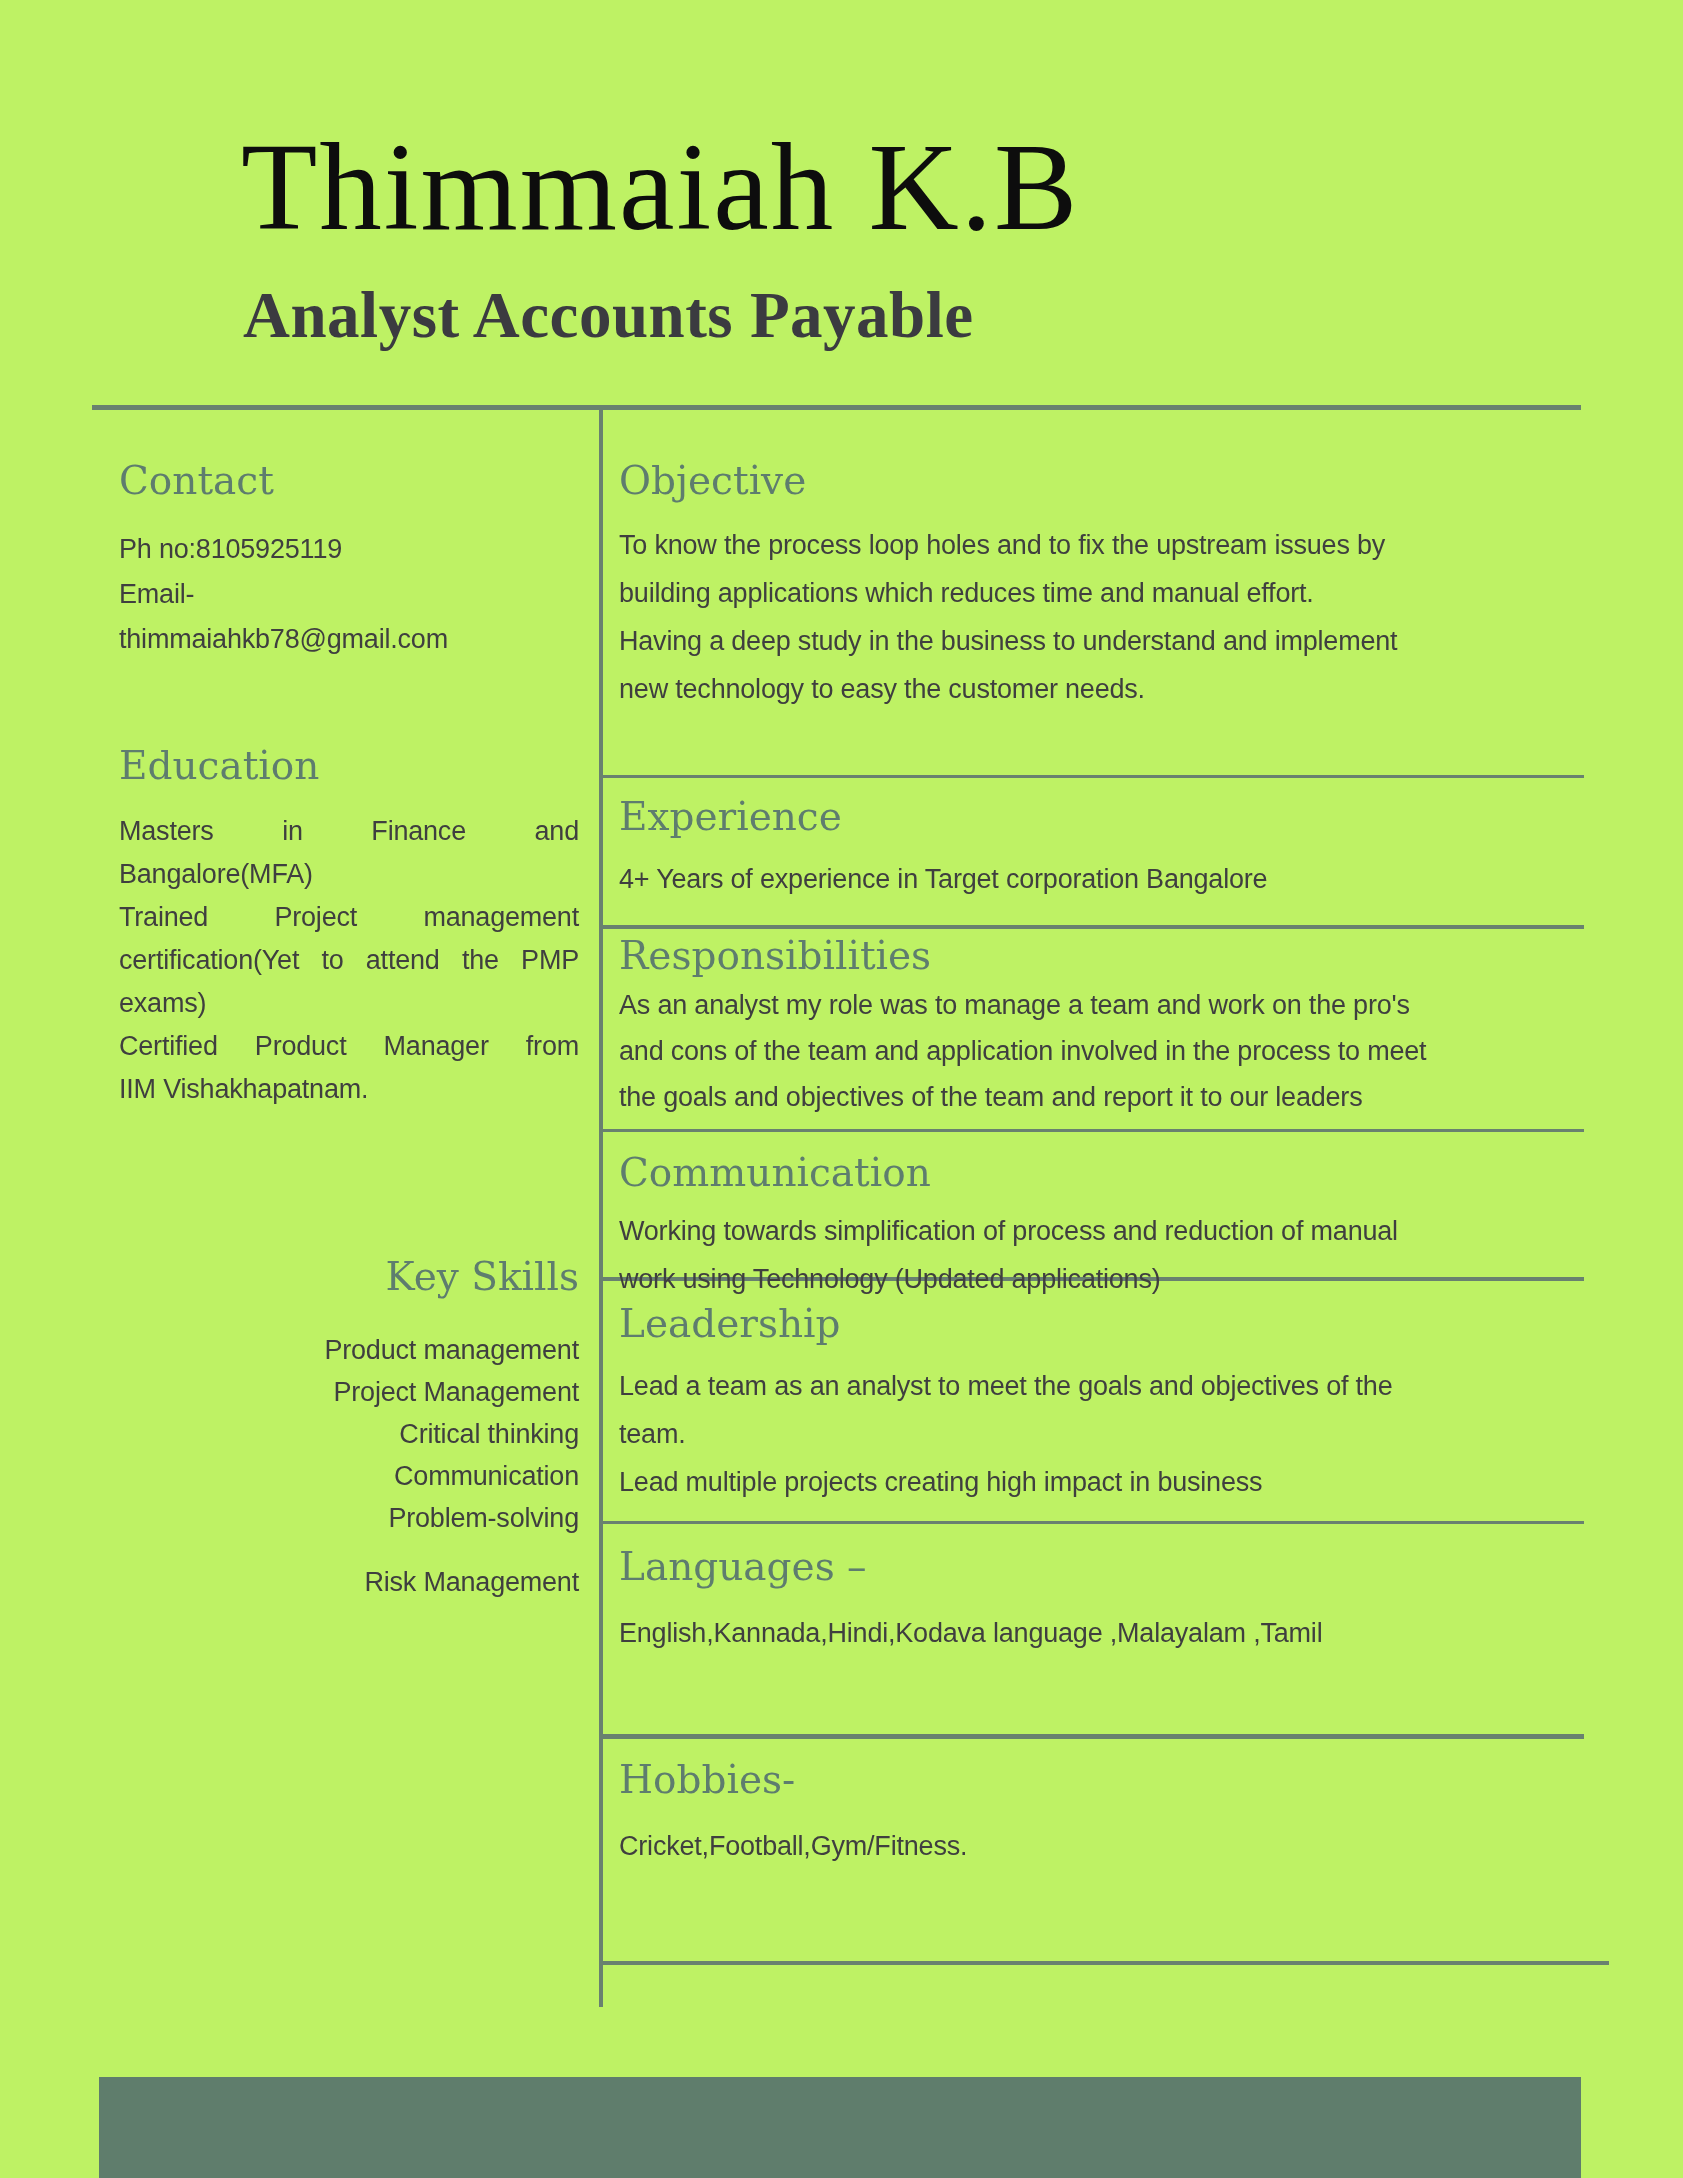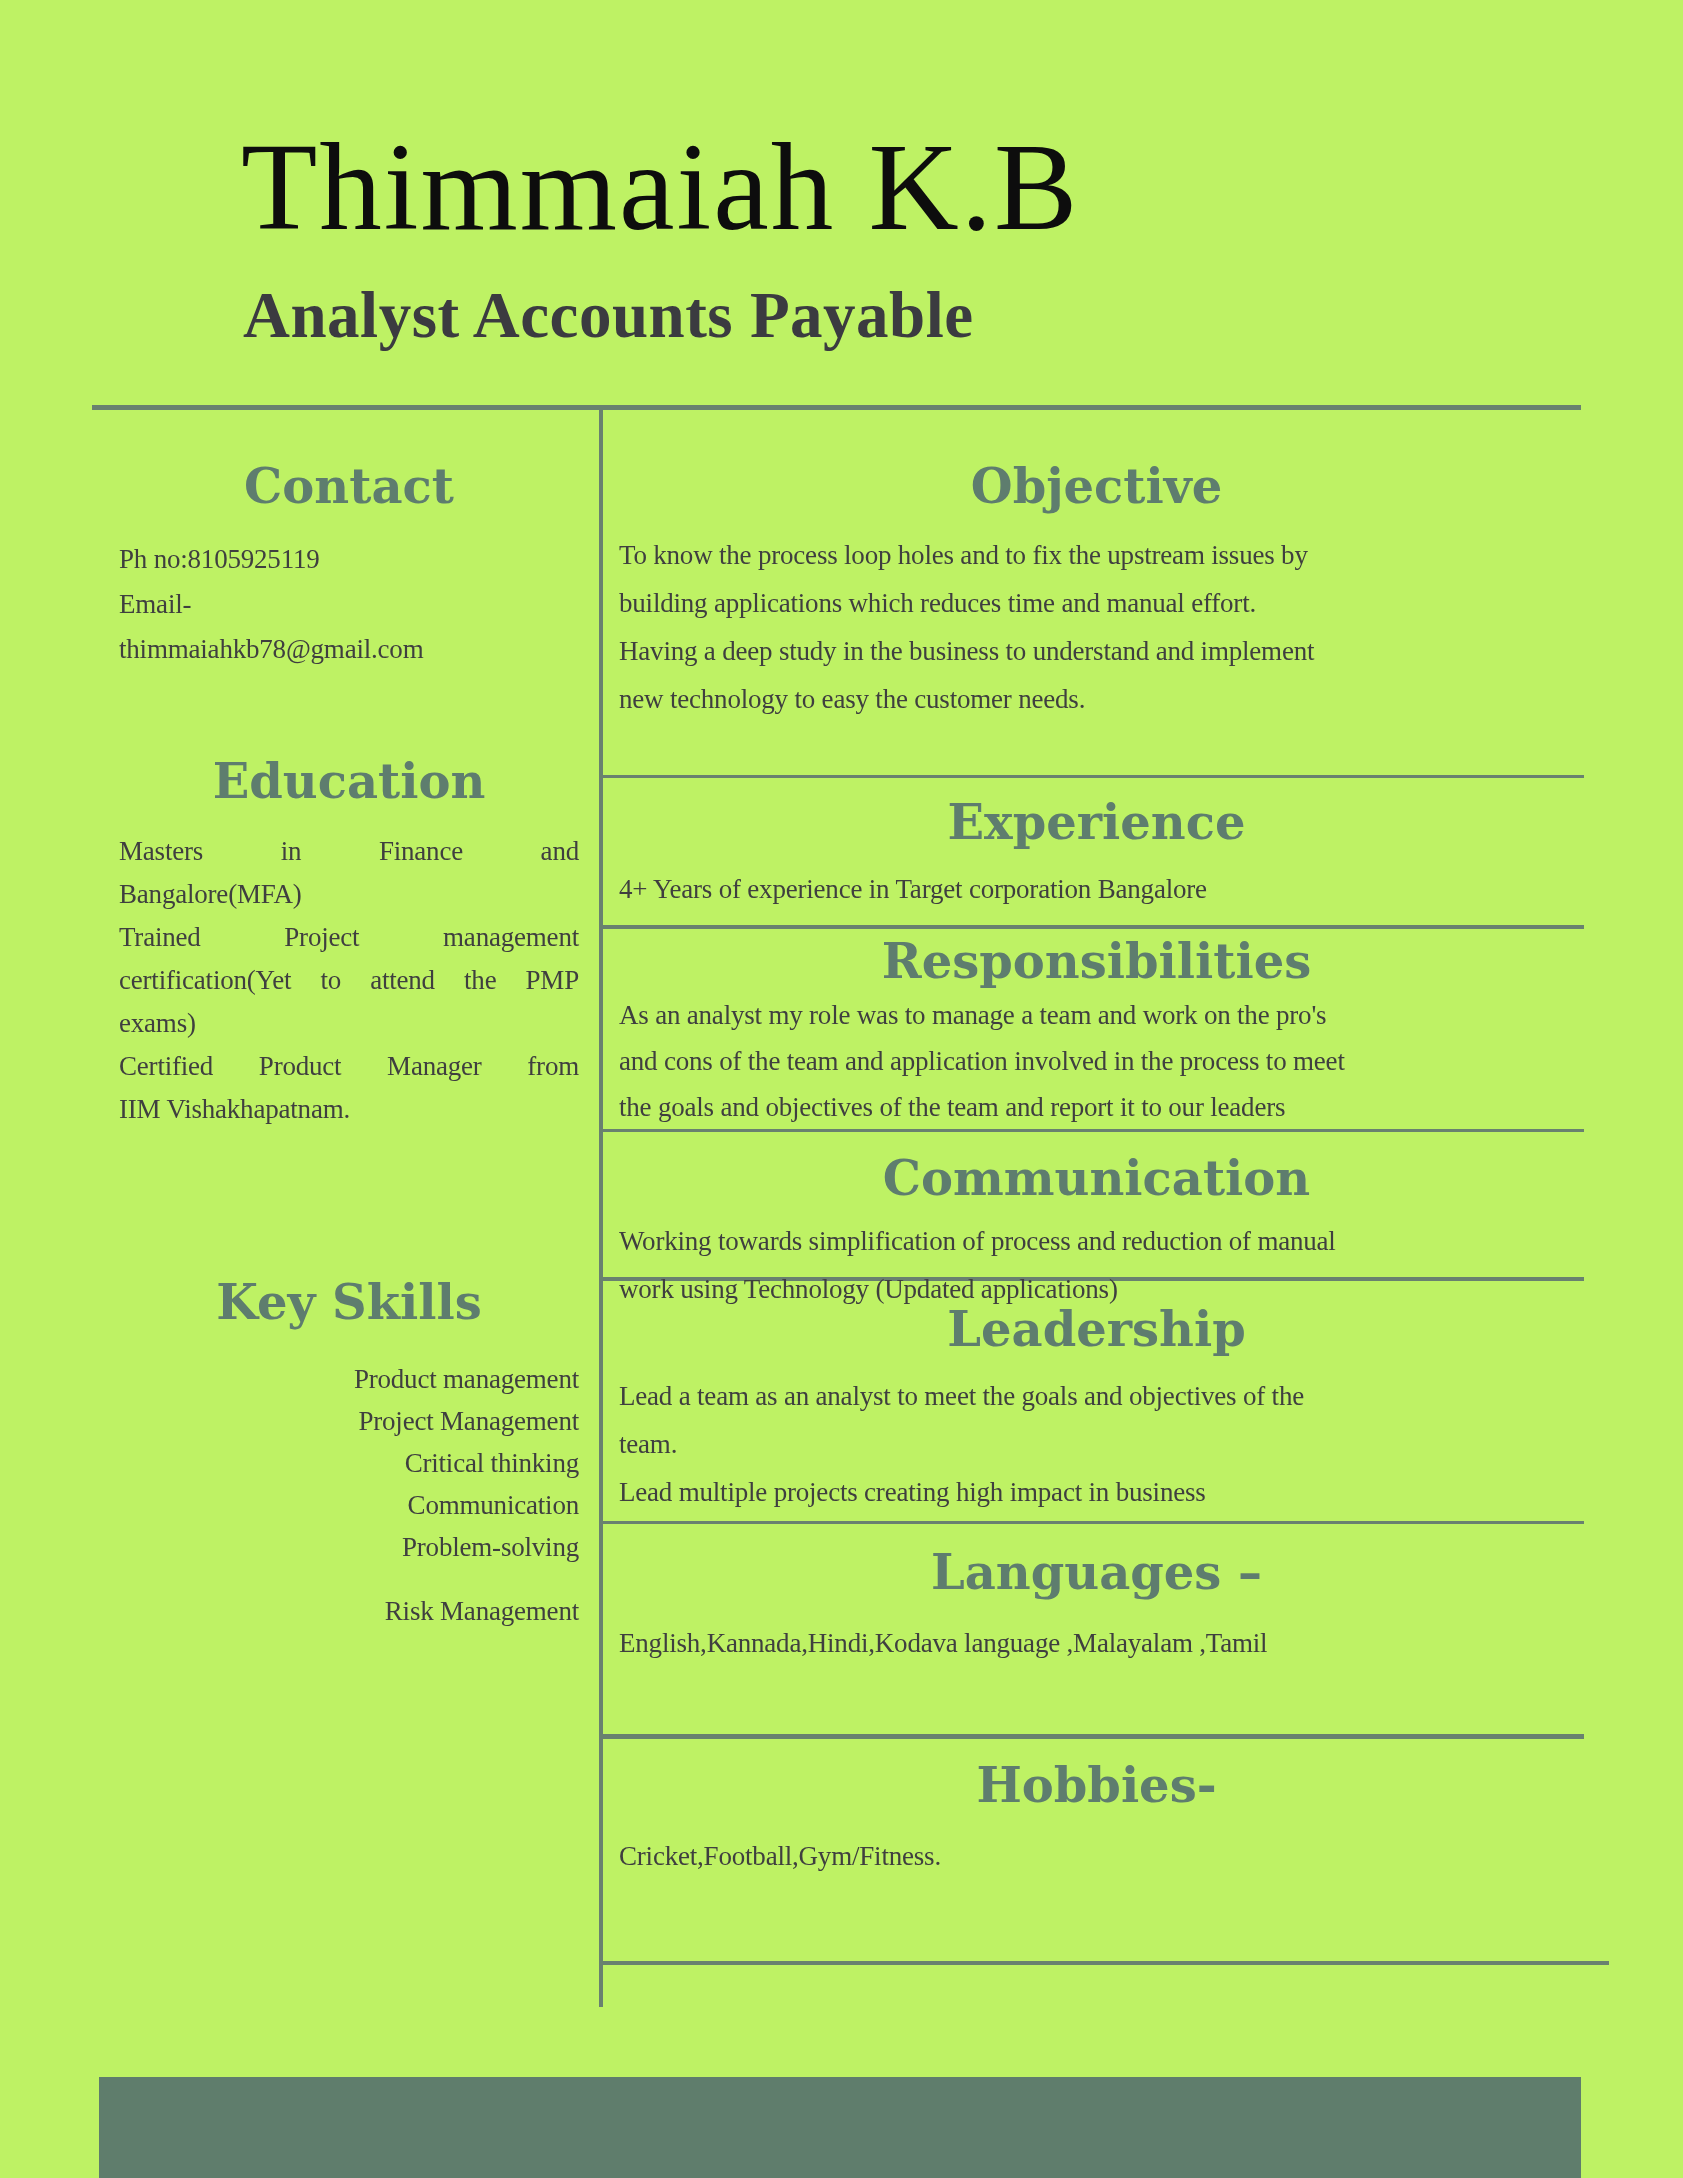--- a/index.html
+++ b/index.html
@@ -25,24 +25,24 @@
 
   
   .top-rule   { position:absolute; left:92px;  top:405px;  width:1489px; height:5px; background:#69816f; }
   .v-rule     { position:absolute; left:599px; top:405px;  width:4px;  height:1602px; background:#69816f; }
   .final-rule { position:absolute; left:602px; top:1961px; width:1007px; height:4px; background:#69816f; }
   .footer-bar { position:absolute; left:99px; top:2077px; width:1482px; height:101px; background:#5f7d6c; }
 
   
   .sec-heading {
     font-family:"DejaVu Serif", serif;
-    font-weight:700; font-size:48px; color:#5e7d6e;
-    line-height:1.1; margin:0;text-align:center;
+    font-weight:400; font-size:39px; color:#5e7d6e;
+    line-height:1.1; margin:0;
   }
-  .body-text { font-size:27px; color:#3f3f3f; letter-spacing:-0.2px;font-family:Liberation Serif, serif; }
+  .body-text { font-size:27px; color:#3f3f3f; letter-spacing:-0.2px; }
 
   
   .left-col { position:absolute; left:119px; top:410px; width:460px; }
   .contact-block { padding-top:50px; }
   .contact-body { margin-top:24px; line-height:45px; }
   .education-block { padding-top:83px; }
   .education-body { margin-top:22px; line-height:43px; }
   .edu-line.spread { text-align:justify; text-align-last:justify; }
   .skills-block { padding-top:145px; text-align:right; }
   .skills-body { margin-top:30px; line-height:42px; }

